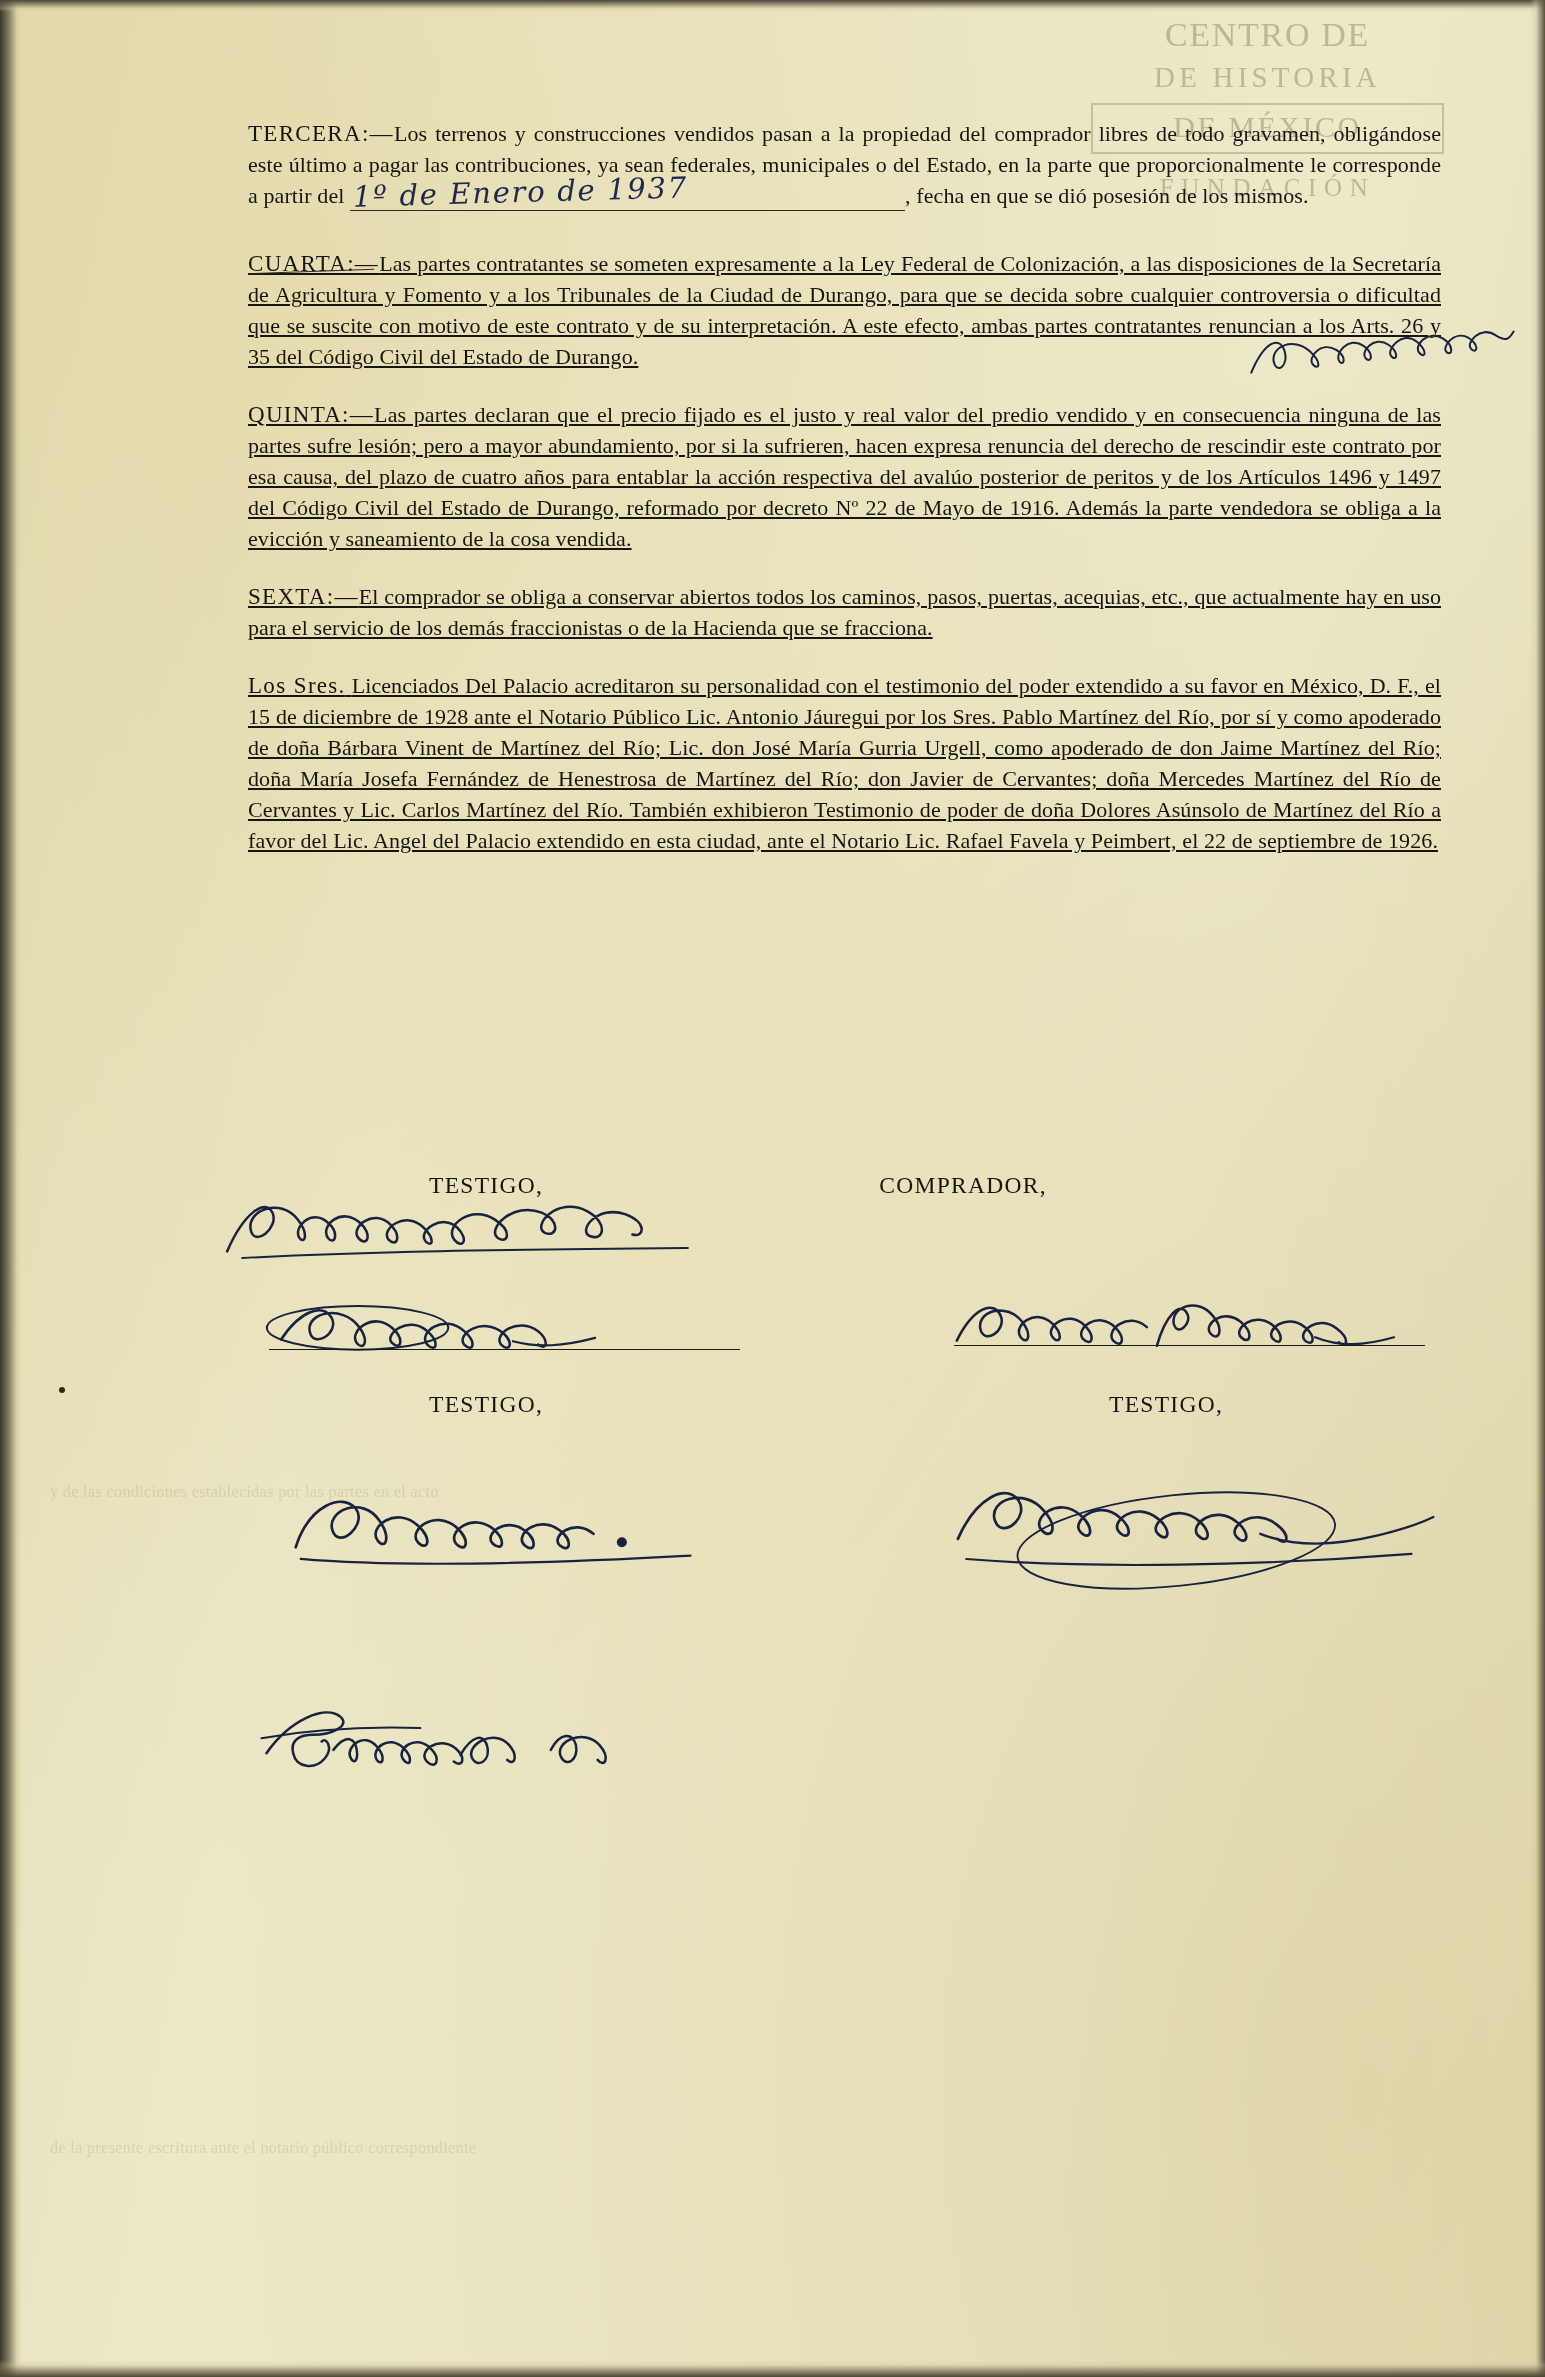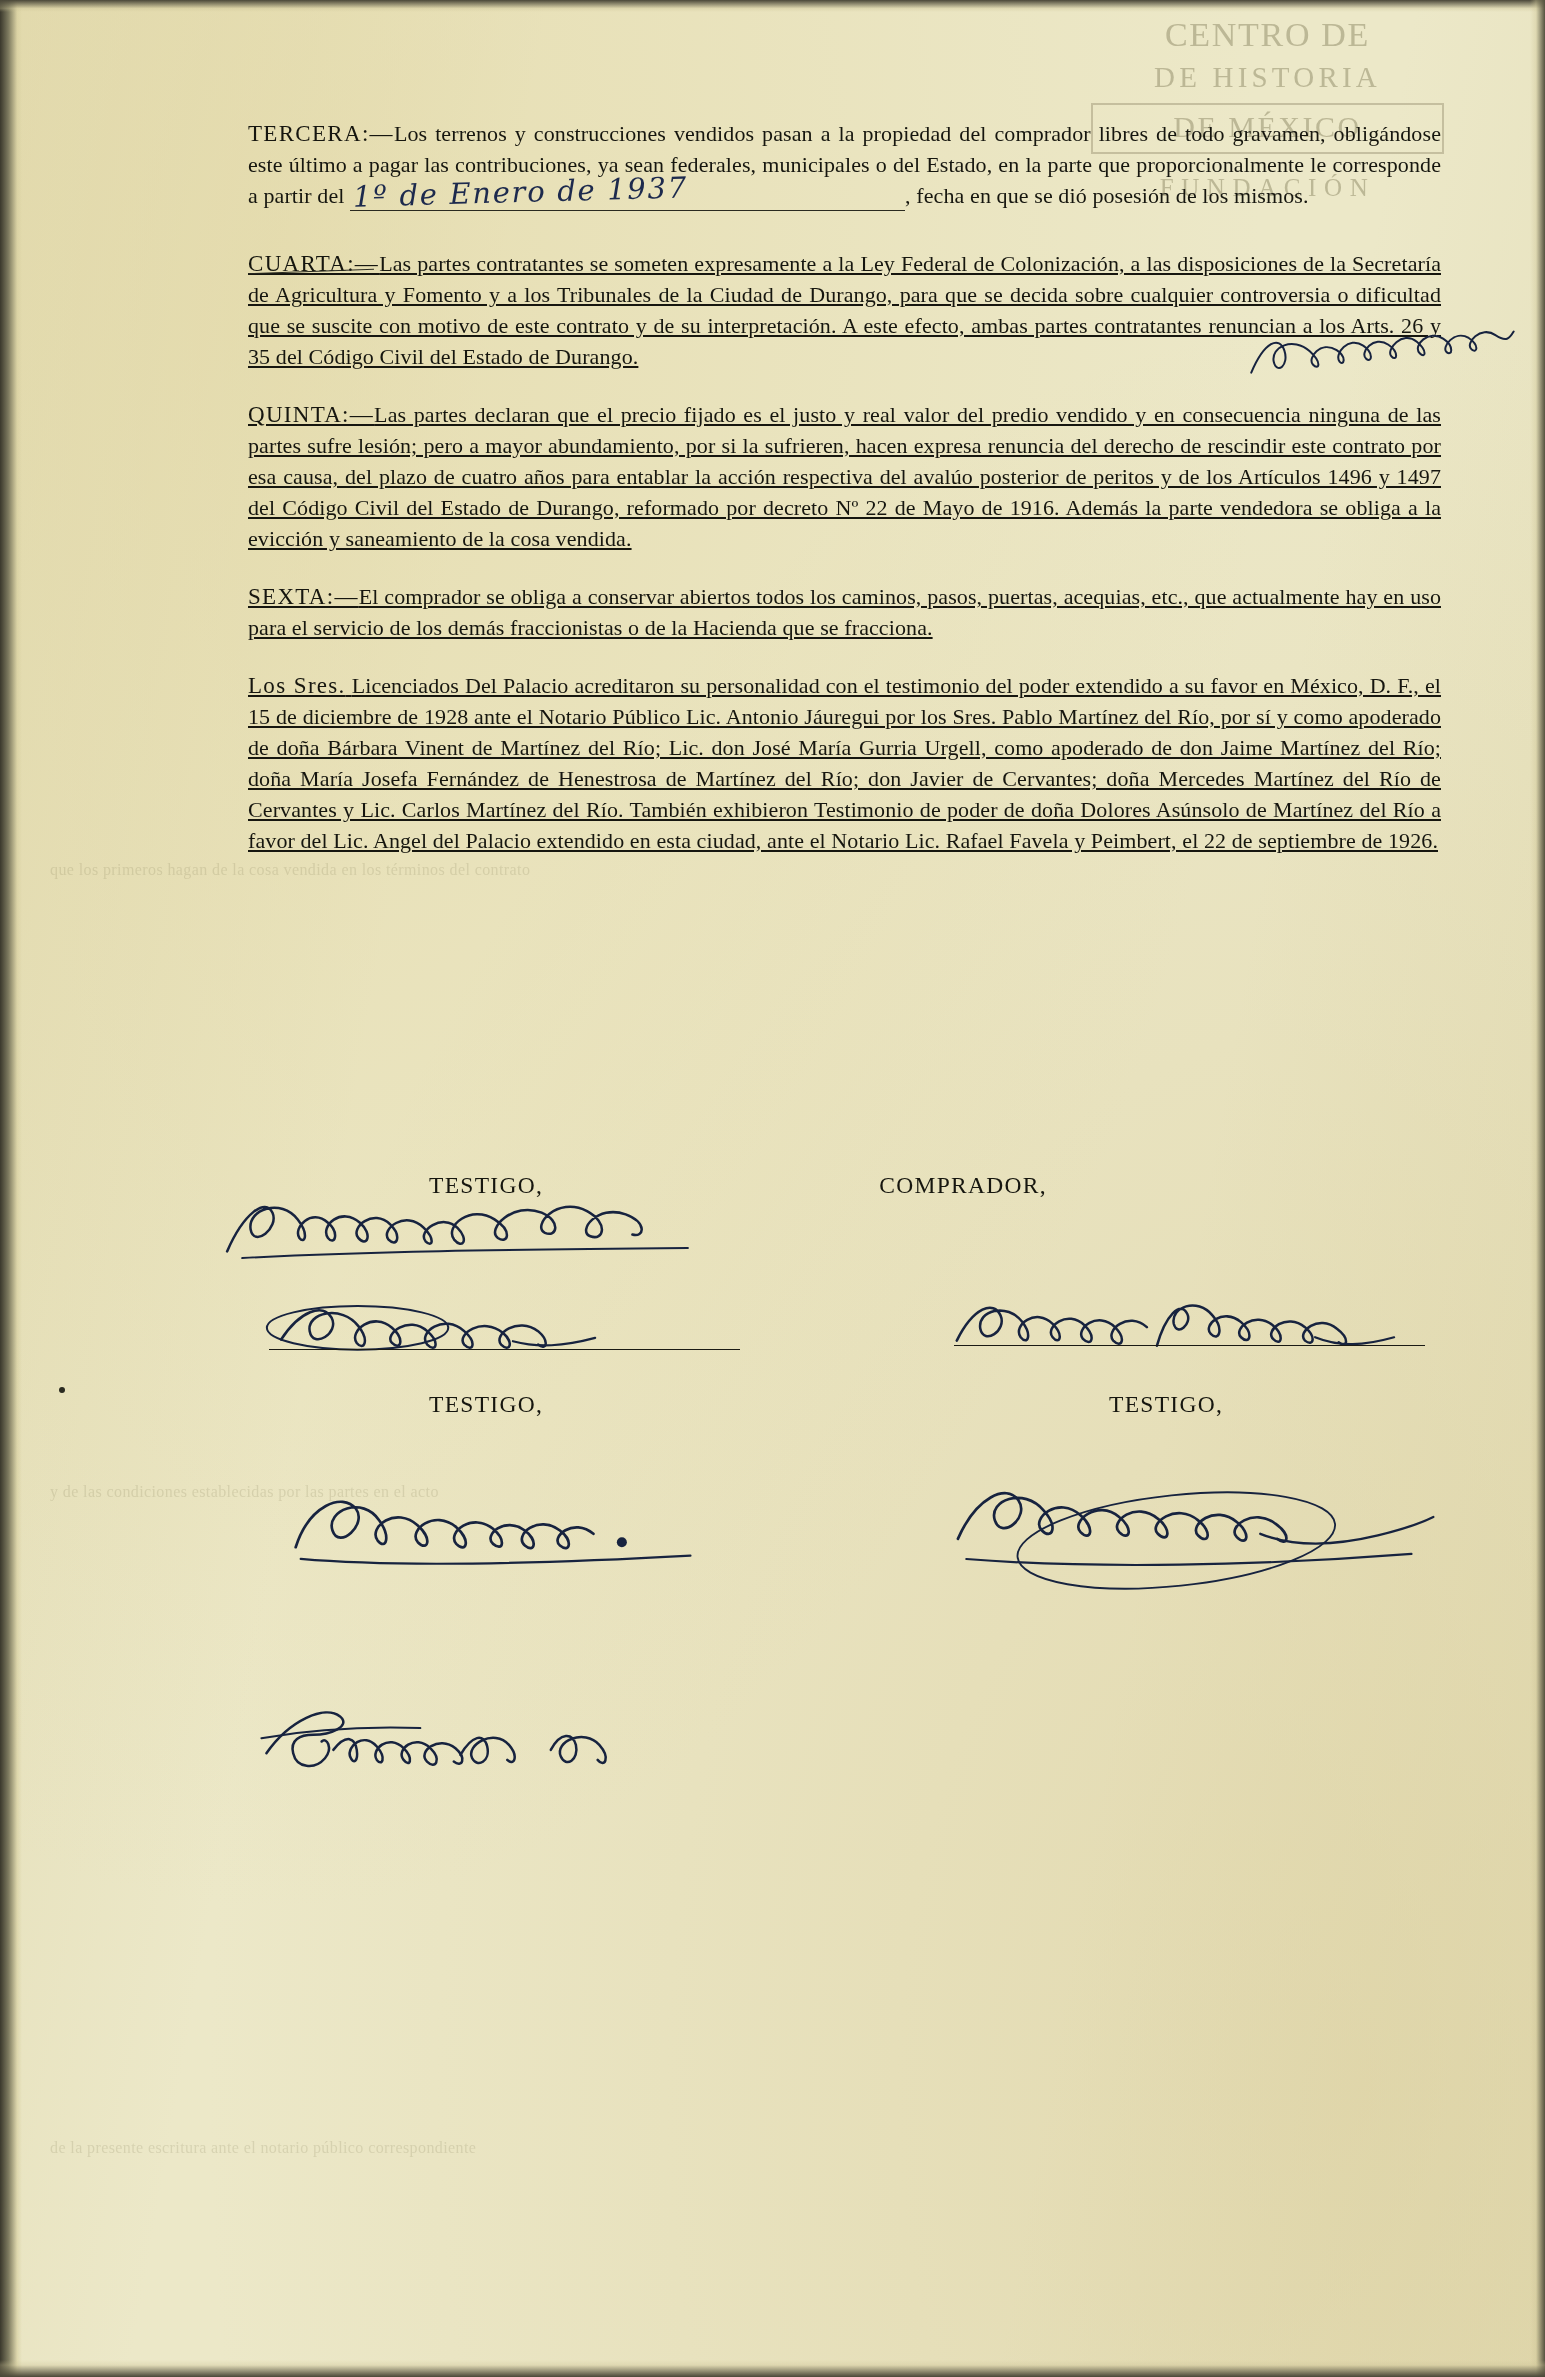--- a/index.html
+++ b/index.html
@@ -184,21 +184,20 @@
 </head>
 <body>
 
 <div class="page">
 
   <div class="scan-edge-left"></div>
   <div class="scan-edge-top"></div>
   <div class="scan-edge-right"></div>
   <div class="scan-edge-bottom"></div>
 
-  <div class="bleed" style="top:857px">que los primeros hagan de la cosa vendida en los términos del contrato</div>
   <div class="bleed" style="top:1479px">y de las condiciones establecidas por las partes en el acto</div>
   <div class="bleed" style="top:2135px">de la presente escritura ante el notario público correspondiente</div>
 
   <div class="watermark">
     <div class="wm-line">CENTRO DE</div>
     <div class="wm-line small">DE HISTORIA</div>
     <div class="wm-box">DE MÉXICO</div>
     <div class="wm-found">FUNDACIÓN</div>
   </div>
 

